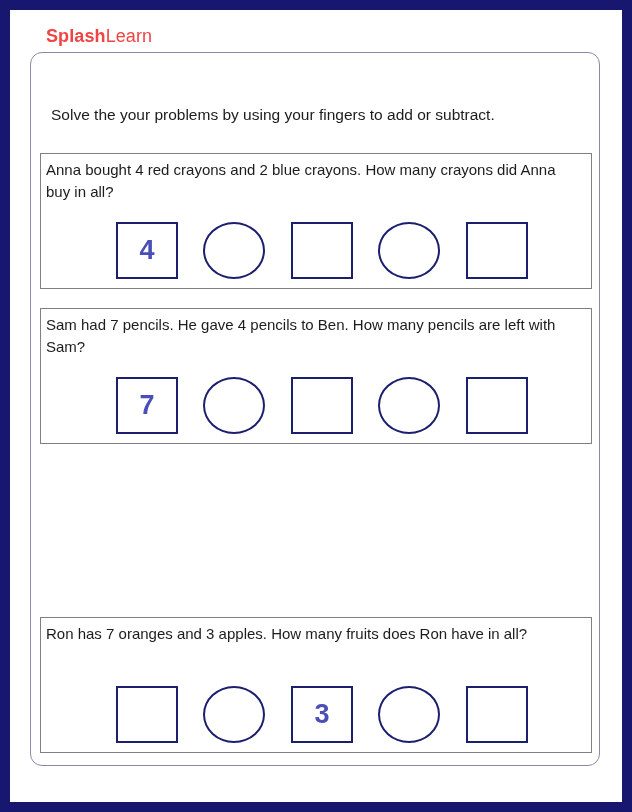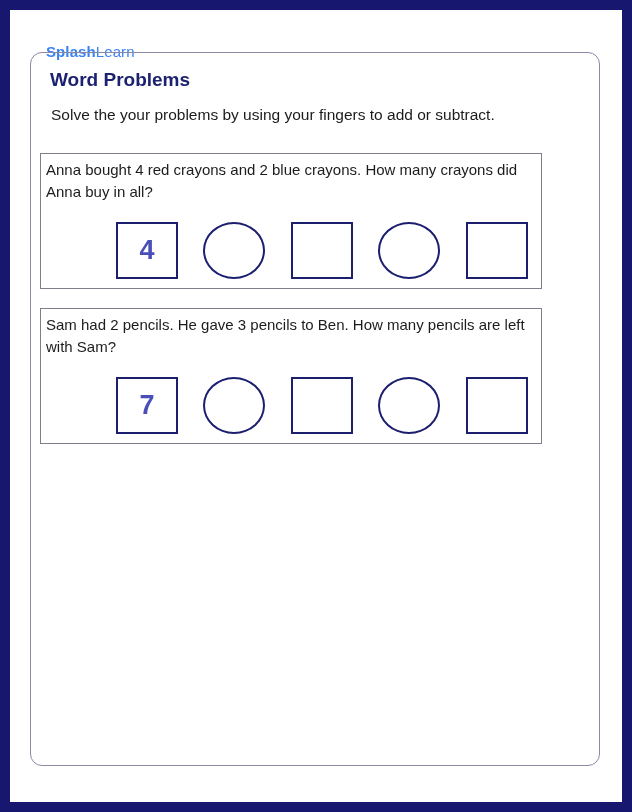--- a/index.html
+++ b/index.html
@@ -8,41 +8,41 @@
     background: #17176f;
     font-family: "Liberation Sans", sans-serif;
     position: relative;
   }
   .sheet {
     position: absolute; left: 10px; top: 10px;
     width: 612px; height: 792px;
     background: #ffffff;
   }
   .logo {
-    position: absolute; left: 36px; top: 33px;
-    font-size: 15px; color: #3b82f6; letter-spacing: 0.1px;
+    position: absolute; left: 36px; top: 16px;
+    font-size: 18px; color: #ef4444; letter-spacing: 0.1px;
   }
   .logo .bold { font-weight: bold; }
   .card {
     position: absolute; left: 20px; top: 42px;
     width: 570px; height: 714px;
     border: 1.5px solid #8a8aa6;
     border-radius: 12px;
     box-sizing: border-box;
   }
   .title {
     position: absolute; left: 40px; top: 59px;
     font-size: 19px; font-weight: bold; color: #1d2270;
   }
   .subtitle {
     position: absolute; left: 41px; top: 96px;
     font-size: 15.5px; color: #1c1c1c;
   }
   .problem {
-    position: absolute; left: 30px; width: 502px; height: 136px;
+    position: absolute; left: 30px; width: 552px; height: 136px;
     border: 1.5px solid #7e7e8c;
     box-sizing: border-box;
   }
   .problem .q {
     position: absolute; left: 5px; top: 5px; right: 10px;
     font-size: 15px; line-height: 22px; color: #1c1c1c;
   }
   .shape {
     position: absolute; top: 68px;
     width: 62px; height: 57px;
@@ -58,35 +58,42 @@
   .s4 { left: 337px; }
   .s5 { left: 425px; }
 </style>
 </head>
 <body>
 
 <div class="sheet">
   <div class="logo"><span class="bold">Splash</span><span>Learn</span></div>
 
   <div class="card"></div>
-  <div class="title">Word Problems</div>
   <div class="subtitle">Solve the your problems by using your fingers to add or subtract.</div>
 
   <div class="problem" style="top:143px;">
     <div class="q">Anna bought 4 red crayons and 2 blue crayons. How many crayons did Anna buy in all?</div>
     <div class="shape s1">4</div>
     <div class="shape circle s2"></div>
     <div class="shape s3"></div>
     <div class="shape circle s4"></div>
     <div class="shape s5"></div>
   </div>
 
   <div class="problem" style="top:298px;">
-    <div class="q">Sam had 2 pencils. He gave 3 pencils to Ben. How many pencils are left with Sam?</div>
+    <div class="q">Sam had 7 pencils. He gave 4 pencils to Ben. How many pencils are left with Sam?</div>
     <div class="shape s1">7</div>
     <div class="shape circle s2"></div>
     <div class="shape s3"></div>
     <div class="shape circle s4"></div>
     <div class="shape s5"></div>
   </div>
 
 
+  <div class="problem" style="top:607px;">
+    <div class="q">Ron has 7 oranges and 3 apples. How many fruits does Ron have in all?</div>
+    <div class="shape s1"></div>
+    <div class="shape circle s2"></div>
+    <div class="shape s3">3</div>
+    <div class="shape circle s4"></div>
+    <div class="shape s5"></div>
+  </div>
 </div>
 
 </body></html>

